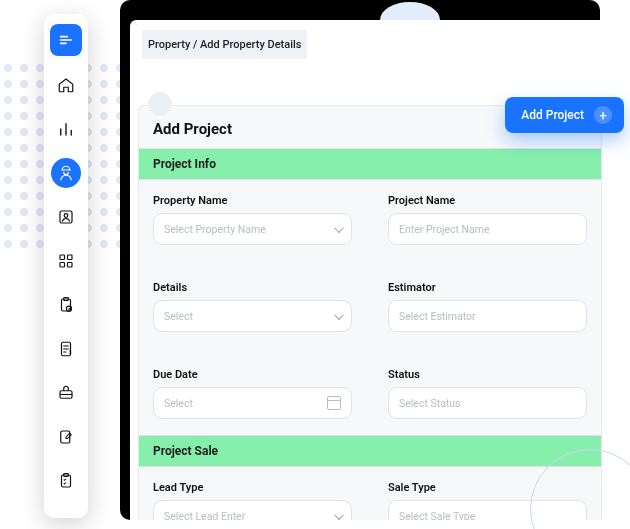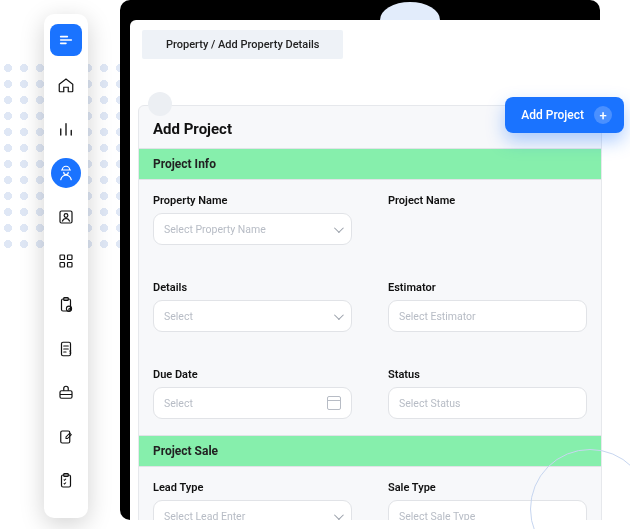--- a/index.html
+++ b/index.html
@@ -79,21 +79,21 @@
     display: flex;
     align-items: center;
     gap: 10px;
   }
   .breadcrumb {
     display: inline-block;
     background: #eef2f7;
     color: #222;
     font-size: 11px;
     font-weight: 500;
-    padding: 8px 24px;
+    padding: 8px 6px;
     border-radius: 2px;
   }
   .avatar-dot {
     width: 24px;
     height: 24px;
     border-radius: 50%;
     background: #eceff3;
     margin-top: 30px;
     margin-left: 4px;
   }
@@ -352,20 +352,23 @@
     <div class="form-grid">
       <div class="col-left">
         <span class="field-label">Property Name</span>
         <div class="control">
           <span class="ph">Select Property Name</span>
           <span class="chev"></span>
         </div>
       </div>
       <div class="col-right">
         <span class="field-label">Project Name</span>
+        <div class="control">
+          <span class="ph">Enter Project Name</span>
+        </div>
       </div>
 
       <div class="col-left">
         <span class="field-label">Details</span>
         <div class="control">
           <span class="ph">Select</span>
           <span class="chev"></span>
         </div>
       </div>
       <div class="col-right">

